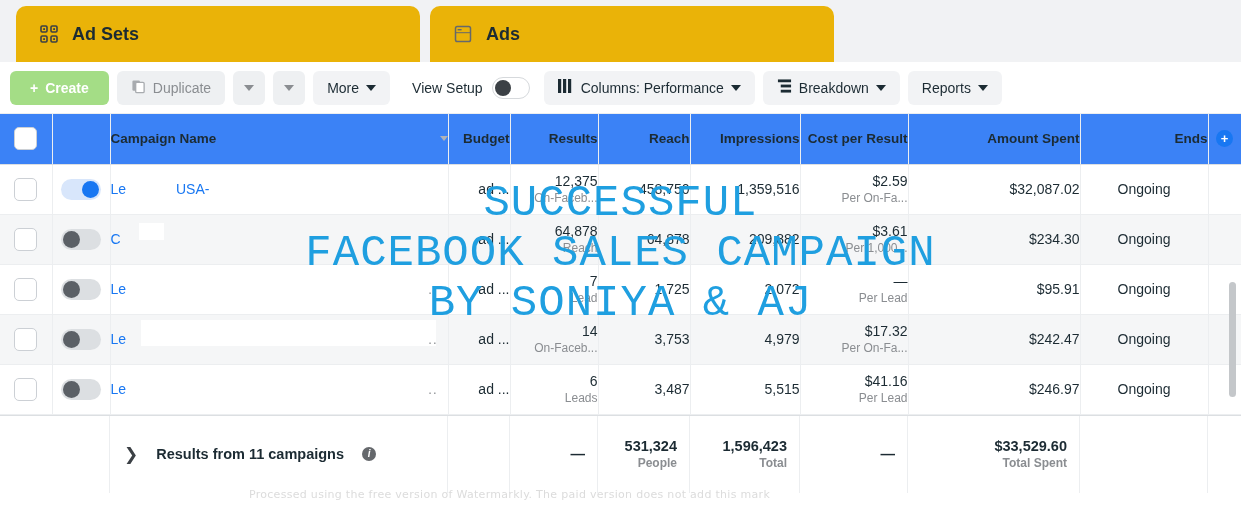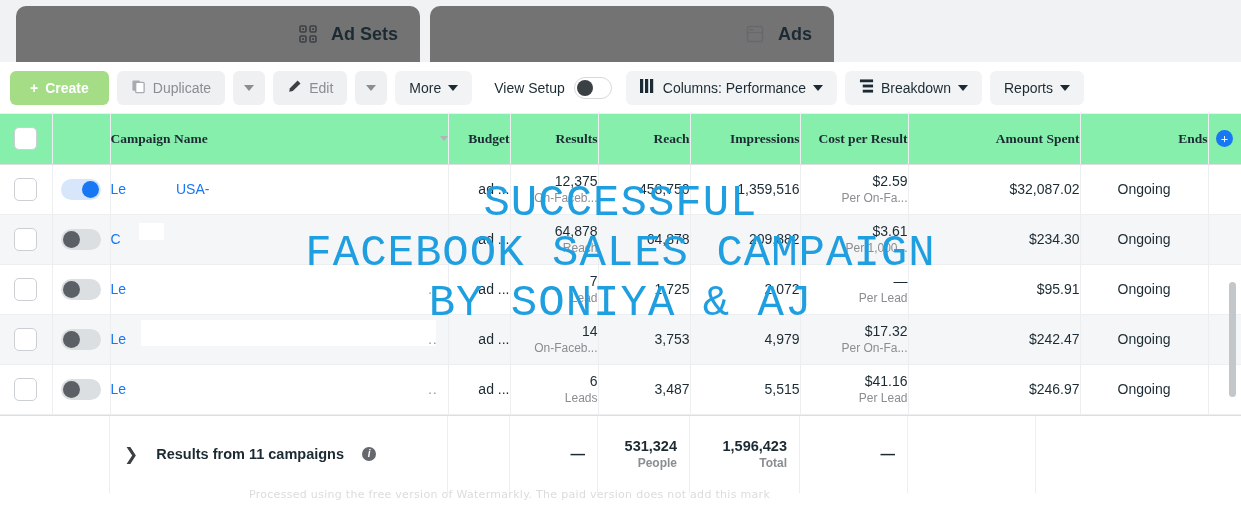--- a/index.html
+++ b/index.html
@@ -15,21 +15,21 @@
 
   
   .tabbar { position:relative; height:62px; background:#f1f2f4; display:flex; align-items:flex-end; padding-left:8px; }
   .tab {
     height:56px; display:flex; align-items:center; gap:12px;
     padding:0 22px; border-radius:10px 10px 0 0;
     font-size:18px; font-weight:bold; color:#1c2b33;
     position:relative;
   }
   .tab.active { background:#ffffff; color:#1877f2; min-width:404px; }
-  .tab.inactive { background:#737373; color:#1c2b33;justify-content:flex-end; }
+  .tab.inactive { background:#eab308; color:#1c2b33; }
   .tab.t2 { min-width:404px; margin-left:8px; }
   .tab.t3 { min-width:404px; margin-left:10px; }
   .tab-icon { width:22px; height:22px; flex:0 0 22px; display:flex; align-items:center; justify-content:center; }
 
   
   .panel { position:relative; background:#fff; height:445px; }
 
   
   .toolbar {
     height:52px; display:flex; align-items:center; gap:8px;
@@ -47,23 +47,23 @@
   .caret { width:0;height:0;border-left:5px solid transparent;border-right:5px solid transparent;border-top:6px solid currentColor; display:inline-block; }
   .viewsetup { display:flex; align-items:center; gap:9px; font-size:14px; color:#1c2b33; margin:0 6px 0 14px; white-space:nowrap; }
   .toggle-pill { width:38px;height:22px;border-radius:11px;border:1px solid #d6d9dc;background:#fff;position:relative; }
   .toggle-pill i { position:absolute;top:2px;left:2px;width:16px;height:16px;border-radius:50%;background:#3b4045; }
 
   
   .tablewrap { position:relative; background:#fff; }
   table.grid { border-collapse:collapse; table-layout:fixed; width:1241px; }
   table.grid td, table.grid th { border-right:1px solid #eceef0; padding:0; vertical-align:middle; }
   thead th {
-    height:50px; background:#86efac; border-bottom:1px solid #dcdfe2;
+    height:50px; background:#3b82f6; border-bottom:1px solid #dcdfe2;
     font-size:13.5px; font-weight:bold; color:#1c2b33; text-align:right;
-    padding:0 12px; line-height:1.2;font-family:Liberation Serif, serif;
+    padding:0 12px; line-height:1.2;
   }
   thead th.l { text-align:left; }
   thead th.c { text-align:center; padding:0; }
   .c-chk   { width:52px; }
   .c-tog   { width:58px; }
   .c-name  { width:338px; }
   .c-budget{ width:62px; }
   .c-res   { width:88px; }
   .c-reach { width:92px; }
   .c-imp   { width:110px; }
@@ -165,28 +165,20 @@
       <span>
         <svg width="15" height="15" viewBox="0 0 16 16">
             <rect x="1.5" y="1.5" width="8" height="11" rx="1.3" fill="#a8abaf"></rect>
             <rect x="5" y="3.5" width="9" height="11" rx="1.3" fill="#fff" stroke="#a8abaf" stroke-width="1.4"></rect>
           </svg>
       </span>
       <span>Duplicate</span>
     </button>
     <button class="btn ghost caretonly">
       <span class="caret"></span>
-    </button>
-    <button class="btn ghost">
-      <span>
-        <svg width="15" height="15" viewBox="0 0 16 16">
-            <path d="M11.3 1.6l3.1 3.1-8.2 8.2-3.9.8.8-3.9z" fill="#3b4045"></path>
-          </svg>
-      </span>
-      <span>Edit</span>
     </button>
     <button class="btn ghost caretonly">
       <span class="caret"></span>
     </button>
     <button class="btn plain">
       <span>More</span>
       <span class="caret"></span>
     </button>
 
     <div class="viewsetup">
@@ -490,20 +482,24 @@
         <span>531,324</span>
         <span class="sub">People</span>
       </div>
     <div class="sum-cell" style="width:110px">
         <span>1,596,423</span>
         <span class="sub">Total</span>
       </div>
     <div class="sum-cell" style="width:108px">
         <span>—</span>
       </div>
+    <div class="sum-cell" style="width:172px">
+        <span>$33,529.60</span>
+        <span class="sub">Total Spent</span>
+      </div>
     <div class="sum-cell" style="width:128px"></div>
     <div class="sum-cell" style="width:33px;border-right:none"></div>
   </div>
 
 </div>
 
 <div class="wm">SUCCESSFUL
 FACEBOOK SALES CAMPAIGN
 BY SONIYA &amp; AJ</div>
 <div class="wm-footer">Processed using the free version of Watermarkly. The paid version does not add this mark</div>

